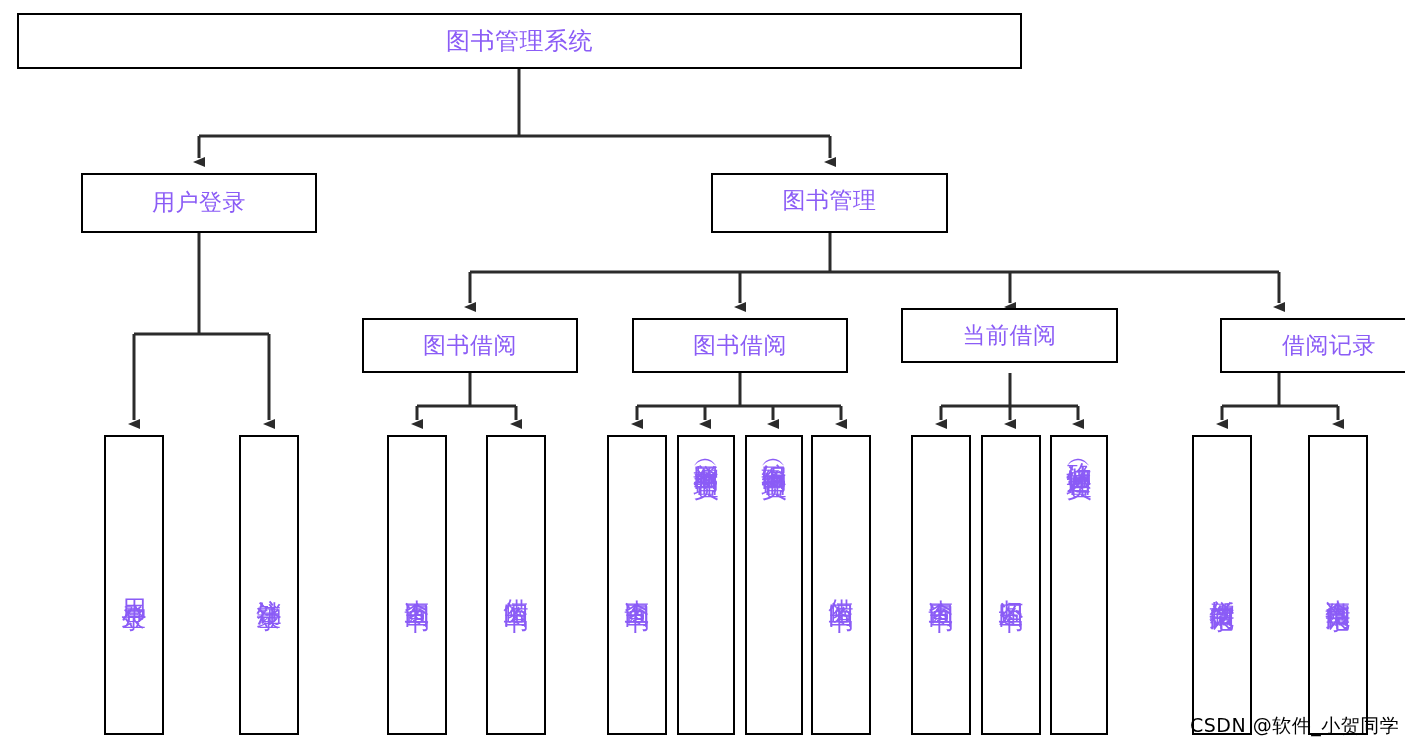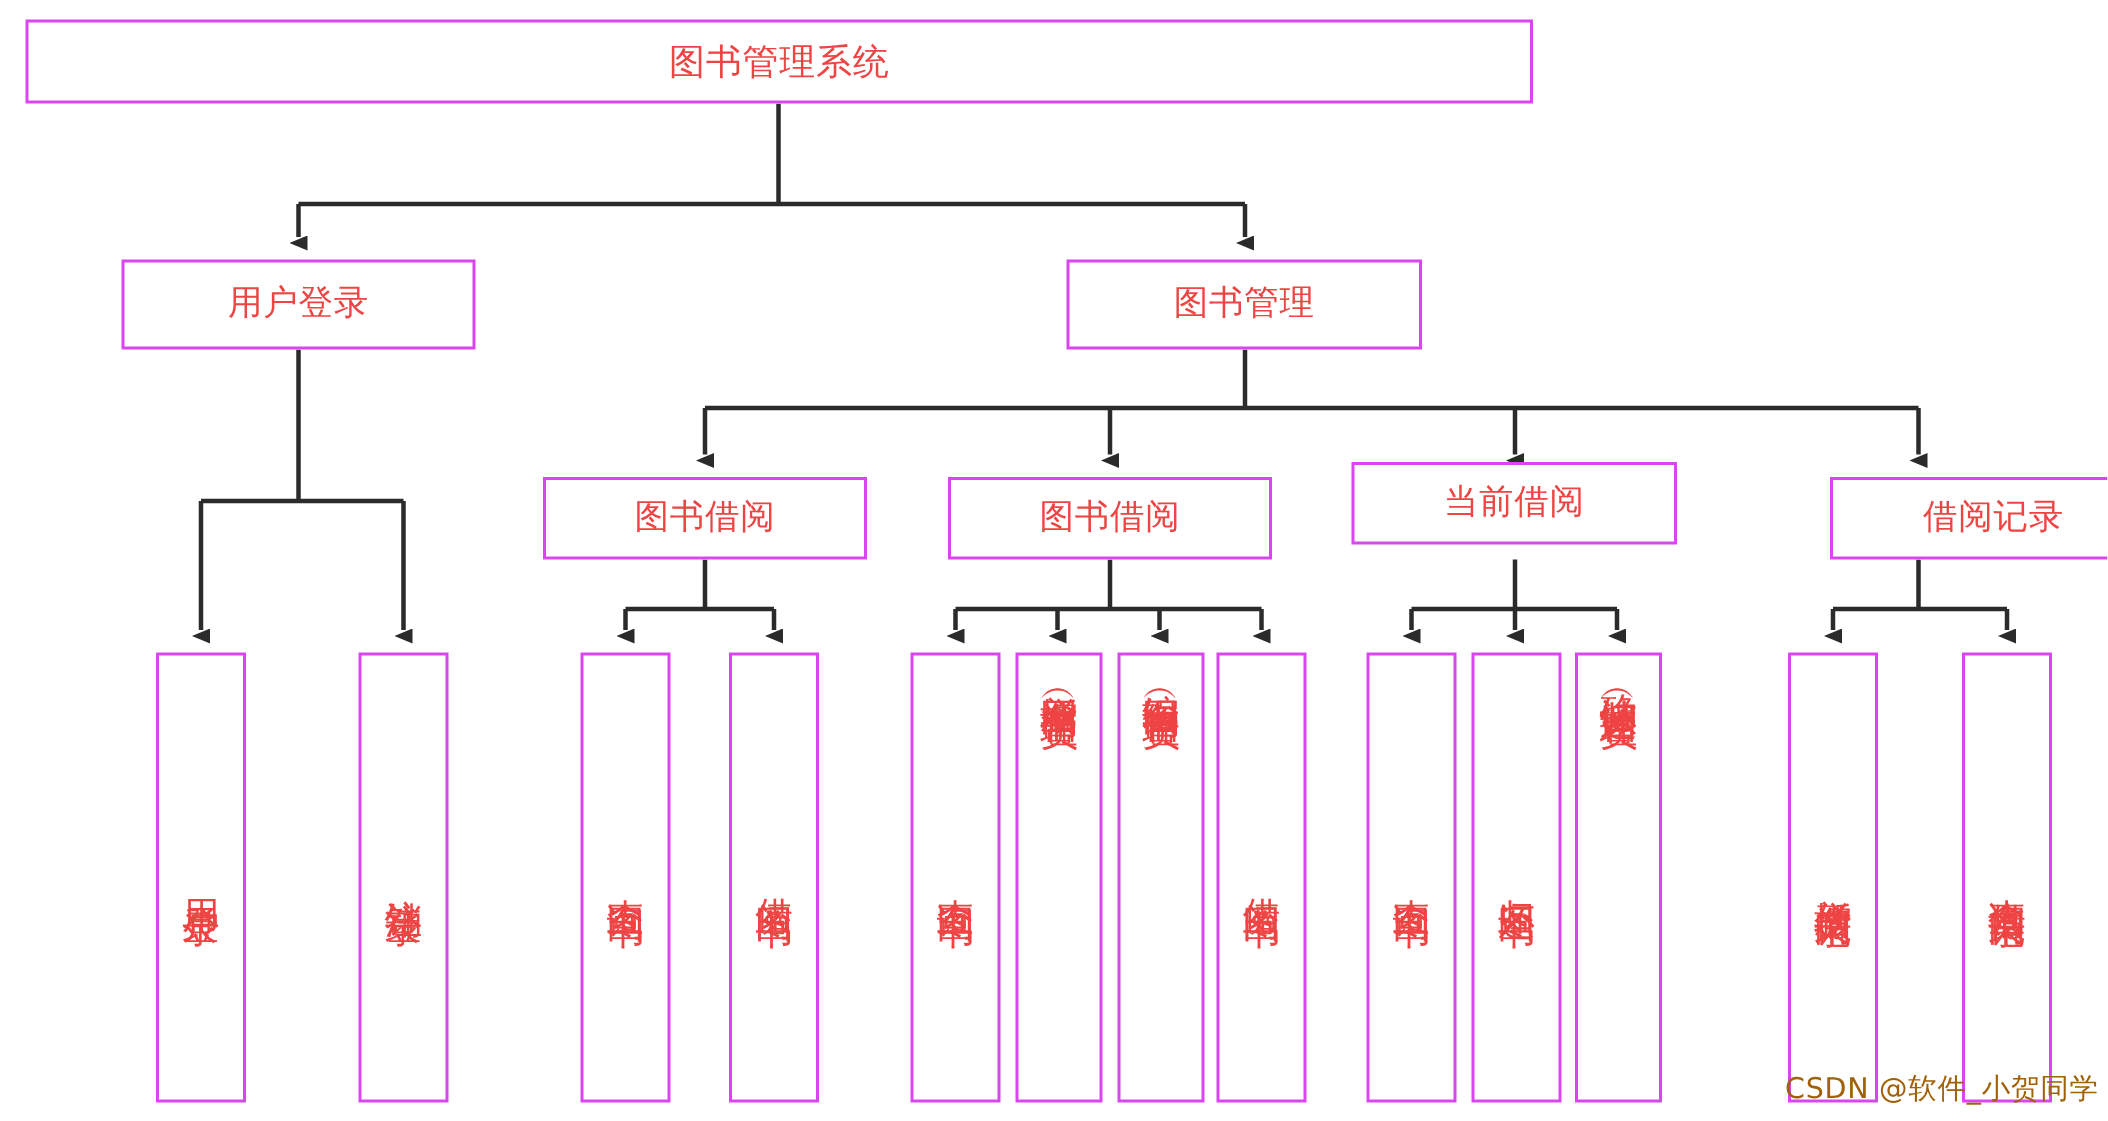--- a/index.html
+++ b/index.html
@@ -21,26 +21,26 @@
   svg#edges {
     position: absolute;
     left: 0;
     top: 0;
     width: 1405px;
     height: 747px;
   }
   .node {
     position: absolute;
     box-sizing: border-box;
-    border: 2px solid #d946ef;
+    border: 2px solid #000000;
     background: #ffffff;
     display: flex;
     align-items: center;
     justify-content: center;
-    color: #ef4444;
+    color: #8b5cf6;
   }
   .node .label {
     display: block;
     text-align: center;
     line-height: 1.12;
     letter-spacing: 0.5px;
   }
   
   .node.horiz .label {
     writing-mode: horizontal-tb;
@@ -66,21 +66,21 @@
   .node.vert.tall .label {
     letter-spacing: 2px;
   }
   
   .node.vert.topalign {
     align-items: flex-start;
     padding-top: 6px;
   }
   #watermark {
     position: absolute;
-    color: #a16207;
+    color: #000000;
     font-size: 19px;
     white-space: nowrap;
     letter-spacing: 0.5px;
     pointer-events: none;
   }
 </style>
 </head>
 <body>
 
 <div id="canvas">
@@ -135,21 +135,21 @@
     </g>
   </svg>
 
   <div class="node horiz root" style="left:17px; top:13px; width:1005px; height:56px;">
     <span class="label">图书管理系统</span>
   </div>
 
   <div class="node horiz" style="left:81px; top:173px; width:236px; height:60px;">
     <span class="label">用户登录</span>
   </div>
-  <div class="node horiz" style="left:711px; top:173px; width:237px; height:60px;">
+  <div class="node horiz" style="left:711px; top:173px; width:237px; height:60px;font-family:Liberation Mono, monospace;">
     <span class="label">图书管理</span>
   </div>
 
   <div class="node horiz" style="left:362px; top:318px; width:216px; height:55px;">
     <span class="label">图书借阅</span>
   </div>
   <div class="node horiz" style="left:632px; top:318px; width:216px; height:55px;">
     <span class="label">图书借阅</span>
   </div>
   <div class="node horiz" style="left:901px; top:308px; width:217px; height:55px;">

